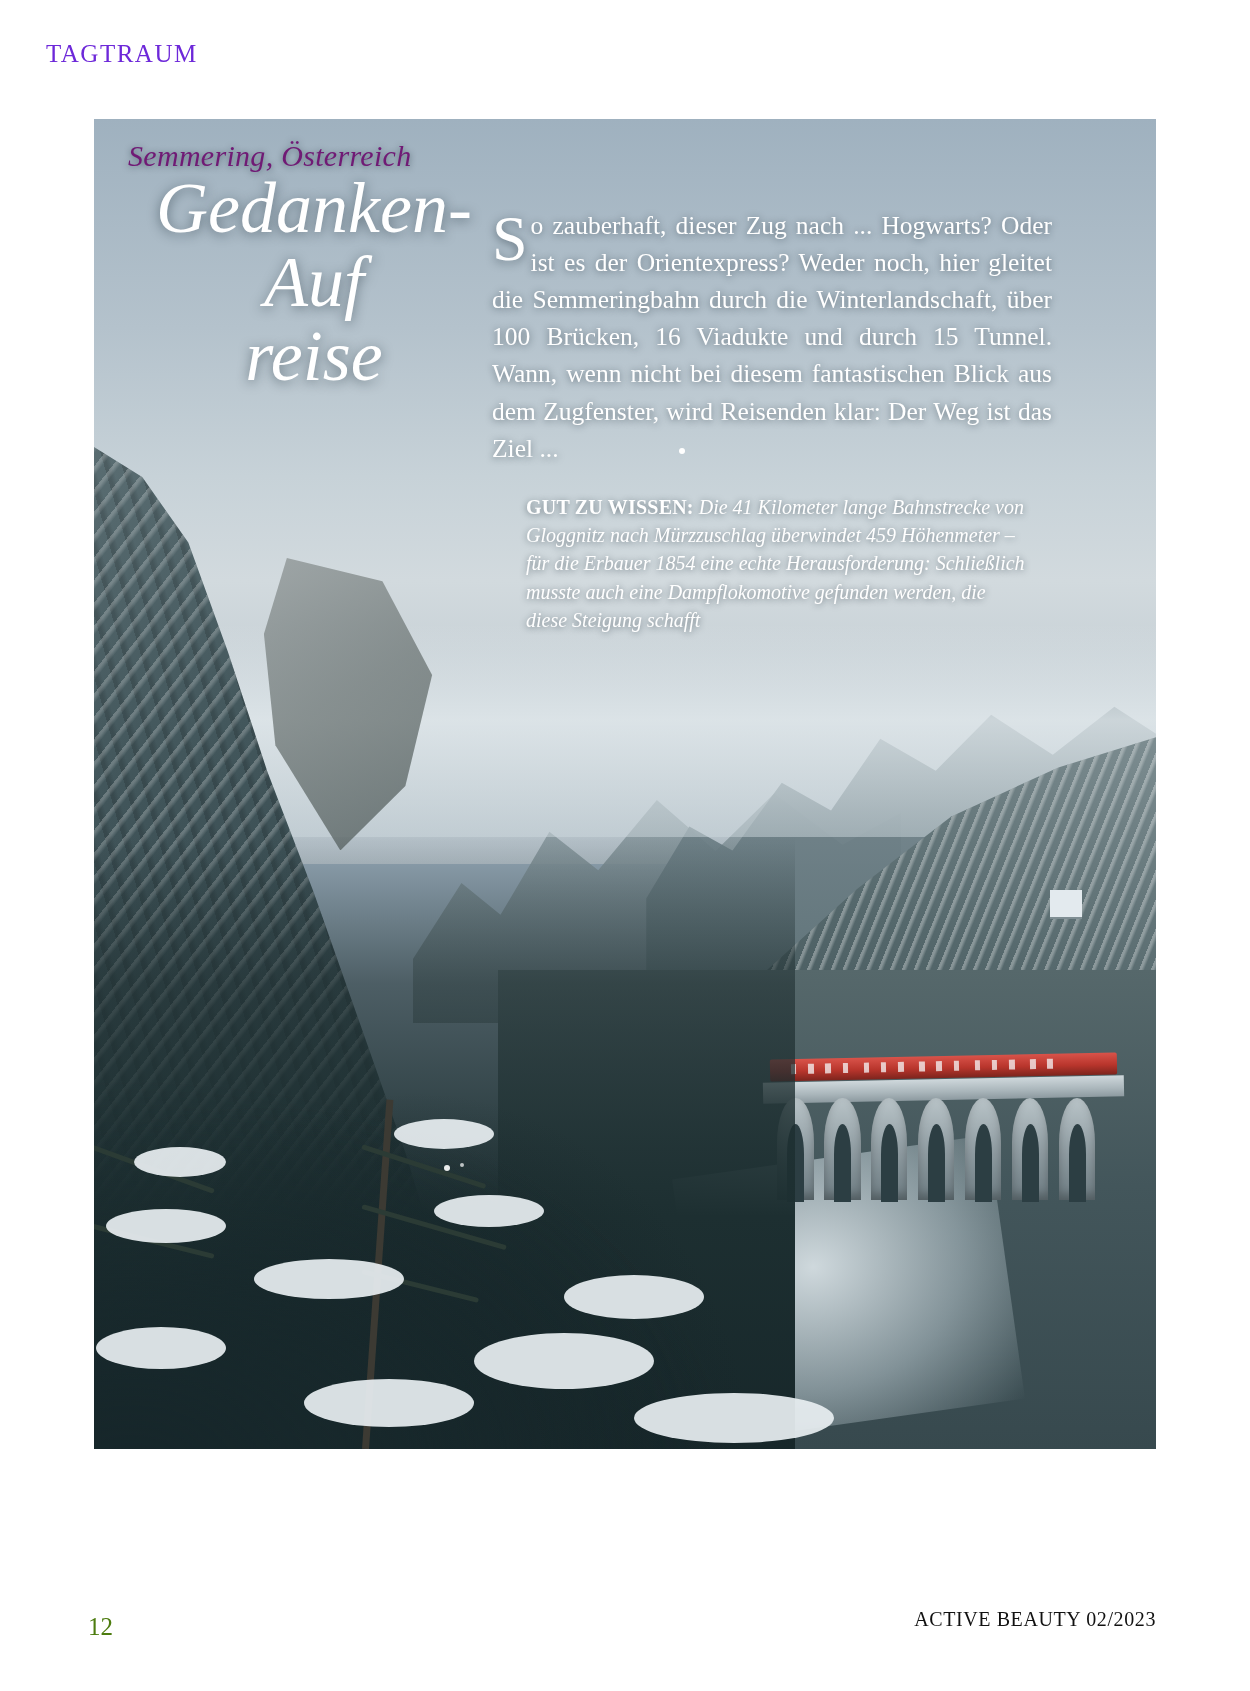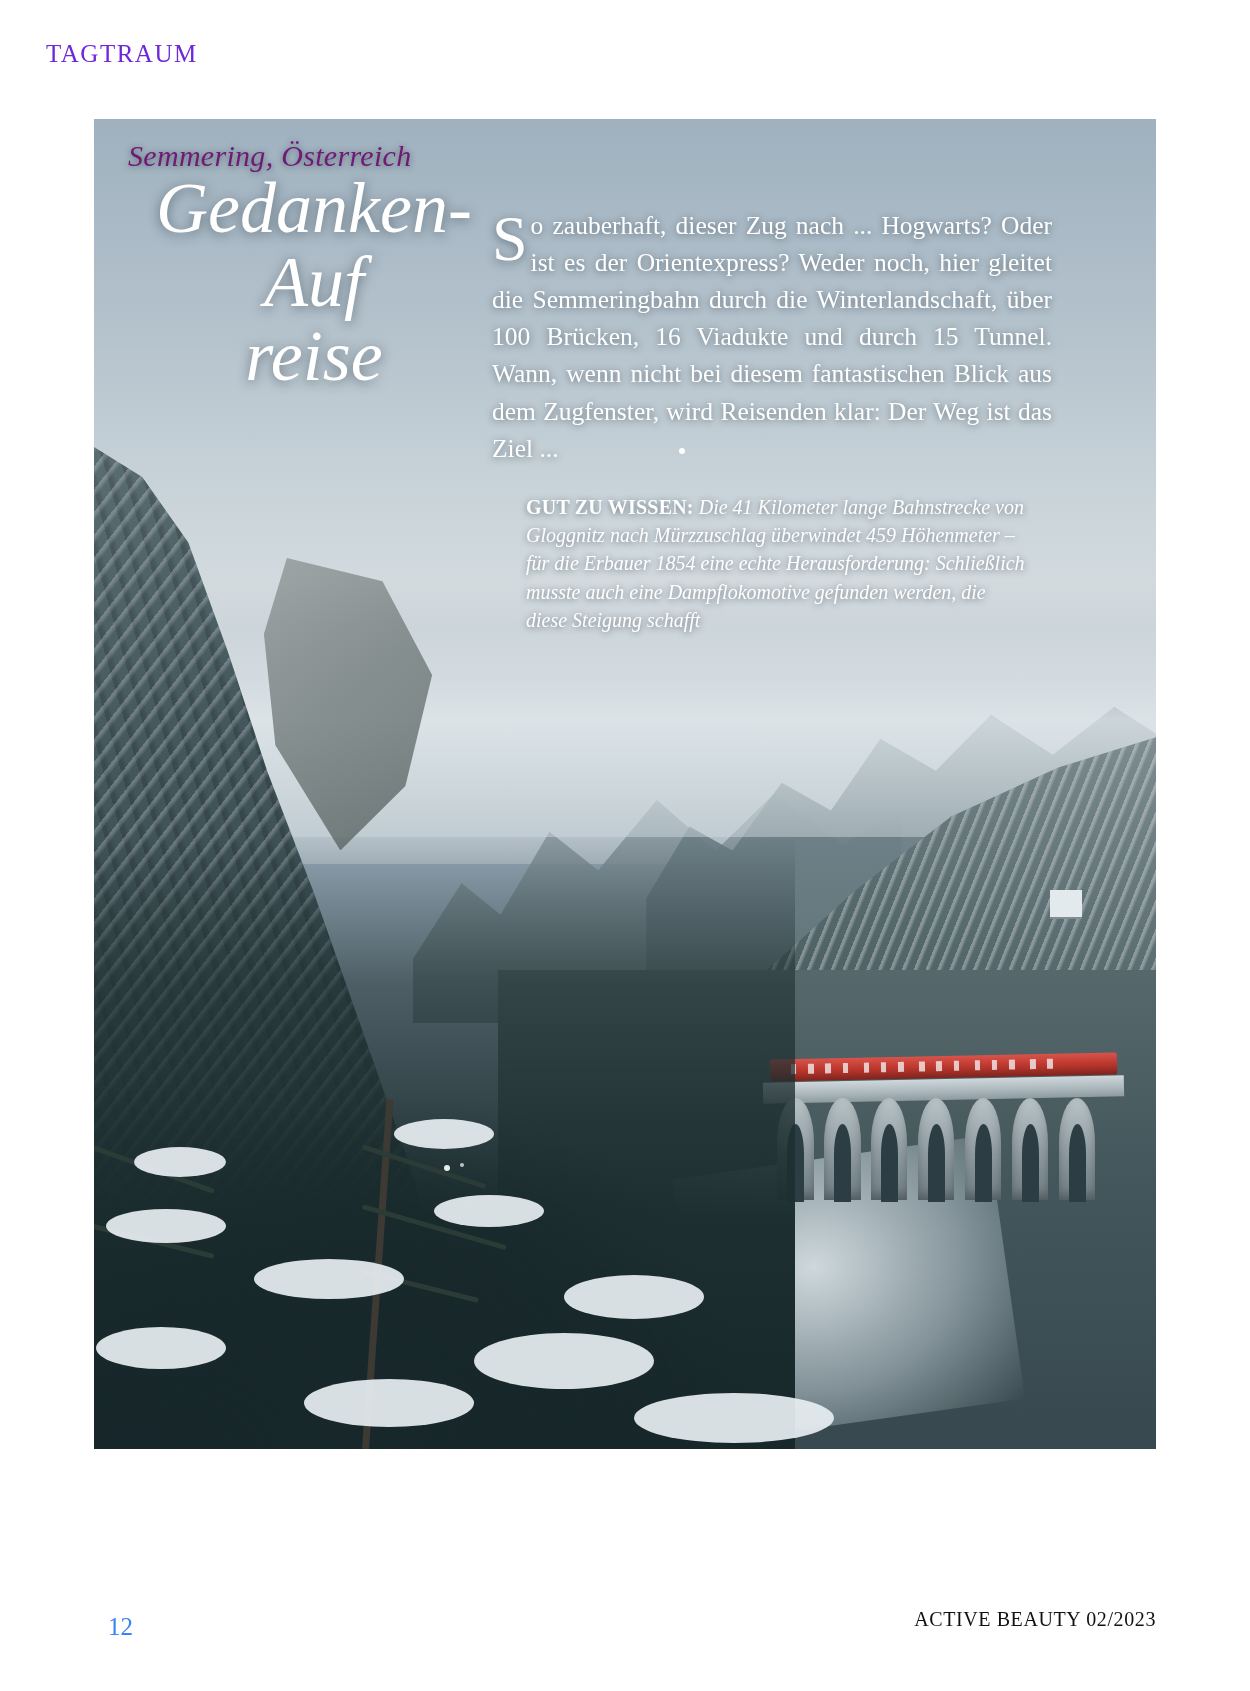--- a/index.html
+++ b/index.html
@@ -285,25 +285,25 @@
     position: absolute;
     width: 6px; height: 6px;
     background: #ffffff;
     border-radius: 50%;
     opacity: .9;
   }
 
   
   .folio {
     position: absolute;
-    left: 108px;
+    left: 88px;
     bottom: 50px;
     font-family: "Liberation Serif", serif;
     font-size: 25px;
-    color: #3b82f6;
+    color: #4d7c0f;
     text-align: center;
   }
   .colophon {
     position: absolute;
     right: 94px;
     bottom: 60px;
     font-family: "Liberation Serif", serif;
     font-size: 20px;
     letter-spacing: .03em;
     color: #111;

